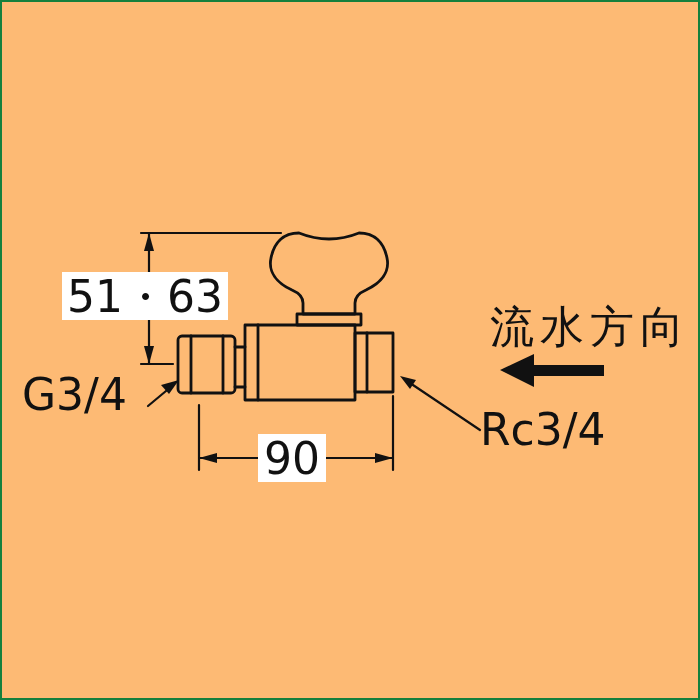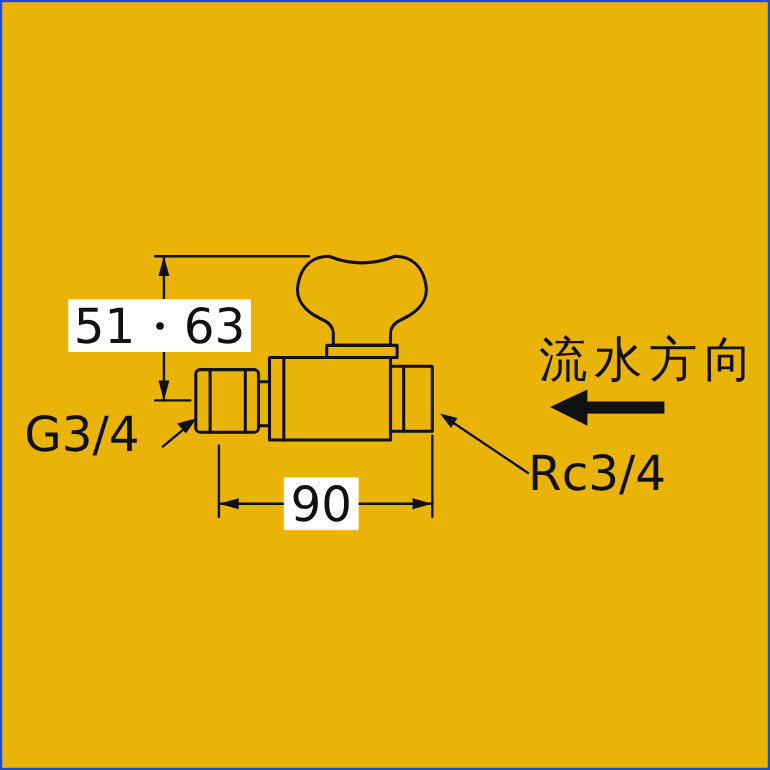--- a/index.html
+++ b/index.html
@@ -4,23 +4,23 @@
 <style>
   html, body {
     margin: 0;
     padding: 0;
     background: #ffffff;
   }
   .canvas {
     position: relative;
     width: 700px;
     height: 700px;
-    background: #eab308;
+    background: #fdba74;
     box-sizing: border-box;
-    border: 2px solid #1d4ed8;
+    border: 2px solid #15803d;
     overflow: hidden;
     font-family: "DejaVu Sans", "Liberation Sans", sans-serif;
   }
   svg { display: block; }
   .drawline {
     fill: none;
     stroke: #111111;
     stroke-width: 2.8;
     stroke-linecap: round;
     stroke-linejoin: round;

